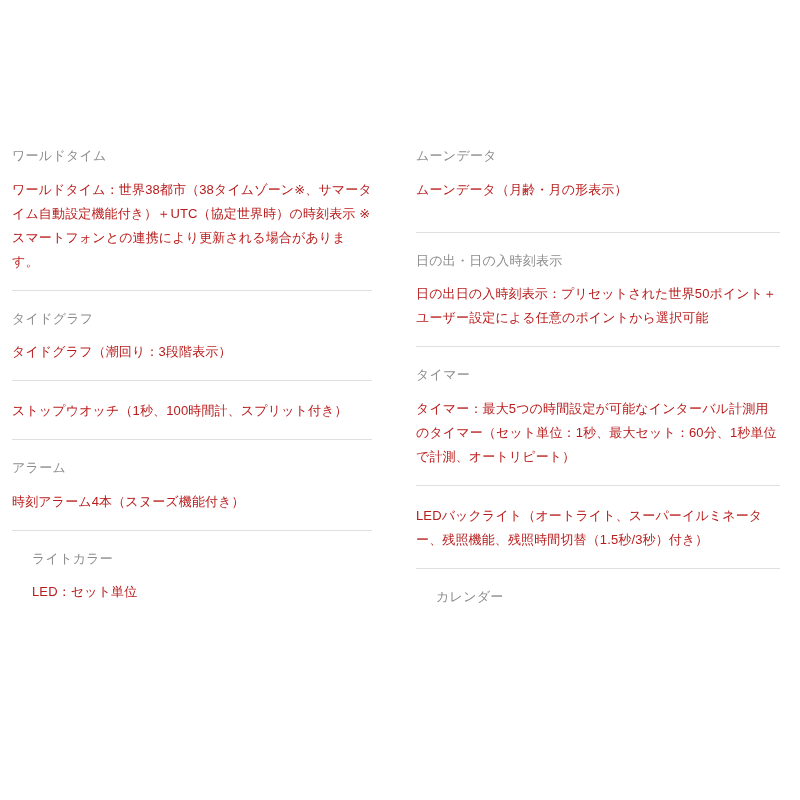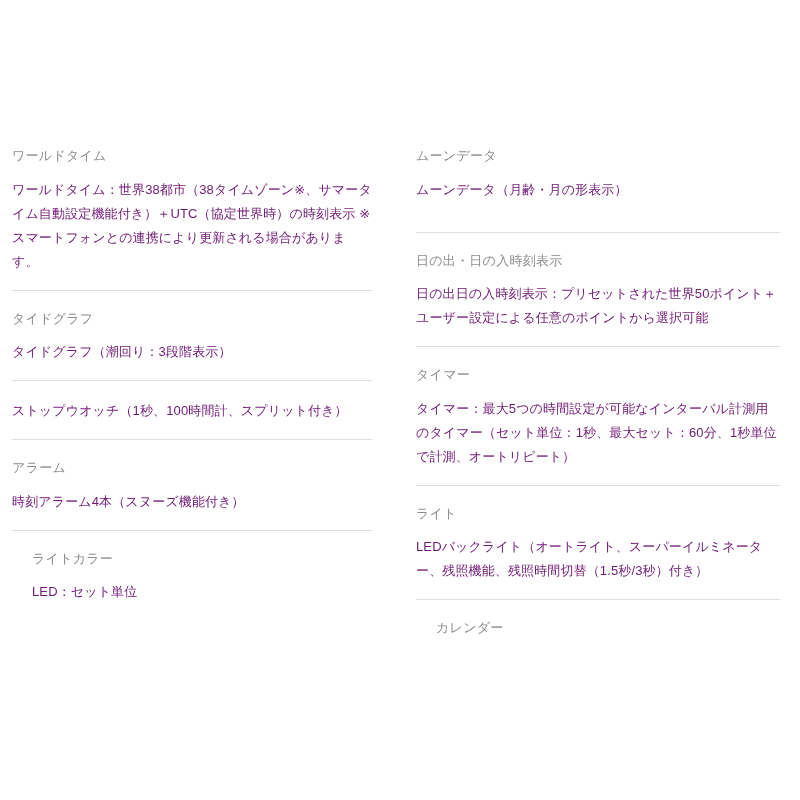--- a/index.html
+++ b/index.html
@@ -56,21 +56,21 @@
     font-size: 13px;
     line-height: 1.5;
     color: #8c8c8c;
     letter-spacing: 0.02em;
     margin: 0 0 12px 0;
     font-weight: 400;
   }
   .spec-desc {
     font-size: 13px;
     line-height: 1.85;
-    color: #701a75;
+    color: #b91c1c;
     letter-spacing: 0.01em;
     margin: 0;
     font-weight: 400;
   }
   .spacer-block {
     height: 14px;
   }
 </style>
 </head>
 <body>
@@ -120,21 +120,20 @@
         <div class="spec-term">日の出・日の入時刻表示</div>
         <div class="spec-desc">日の出日の入時刻表示：プリセットされた世界50ポイント＋ユーザー設定による任意のポイントから選択可能</div>
       </div>
 
       <div class="spec-item">
         <div class="spec-term">タイマー</div>
         <div class="spec-desc">タイマー：最大5つの時間設定が可能なインターバル計測用のタイマー（セット単位：1秒、最大セット：60分、1秒単位で計測、オートリピート）</div>
       </div>
 
       <div class="spec-item">
-        <div class="spec-term">ライト</div>
         <div class="spec-desc">LEDバックライト（オートライト、スーパーイルミネーター、残照機能、残照時間切替（1.5秒/3秒）付き）</div>
       </div>
 
       <div class="spec-item no-rule">
         <div class="spec-term">カレンダー</div>
       </div>
 
     </div>
 
   </div>

